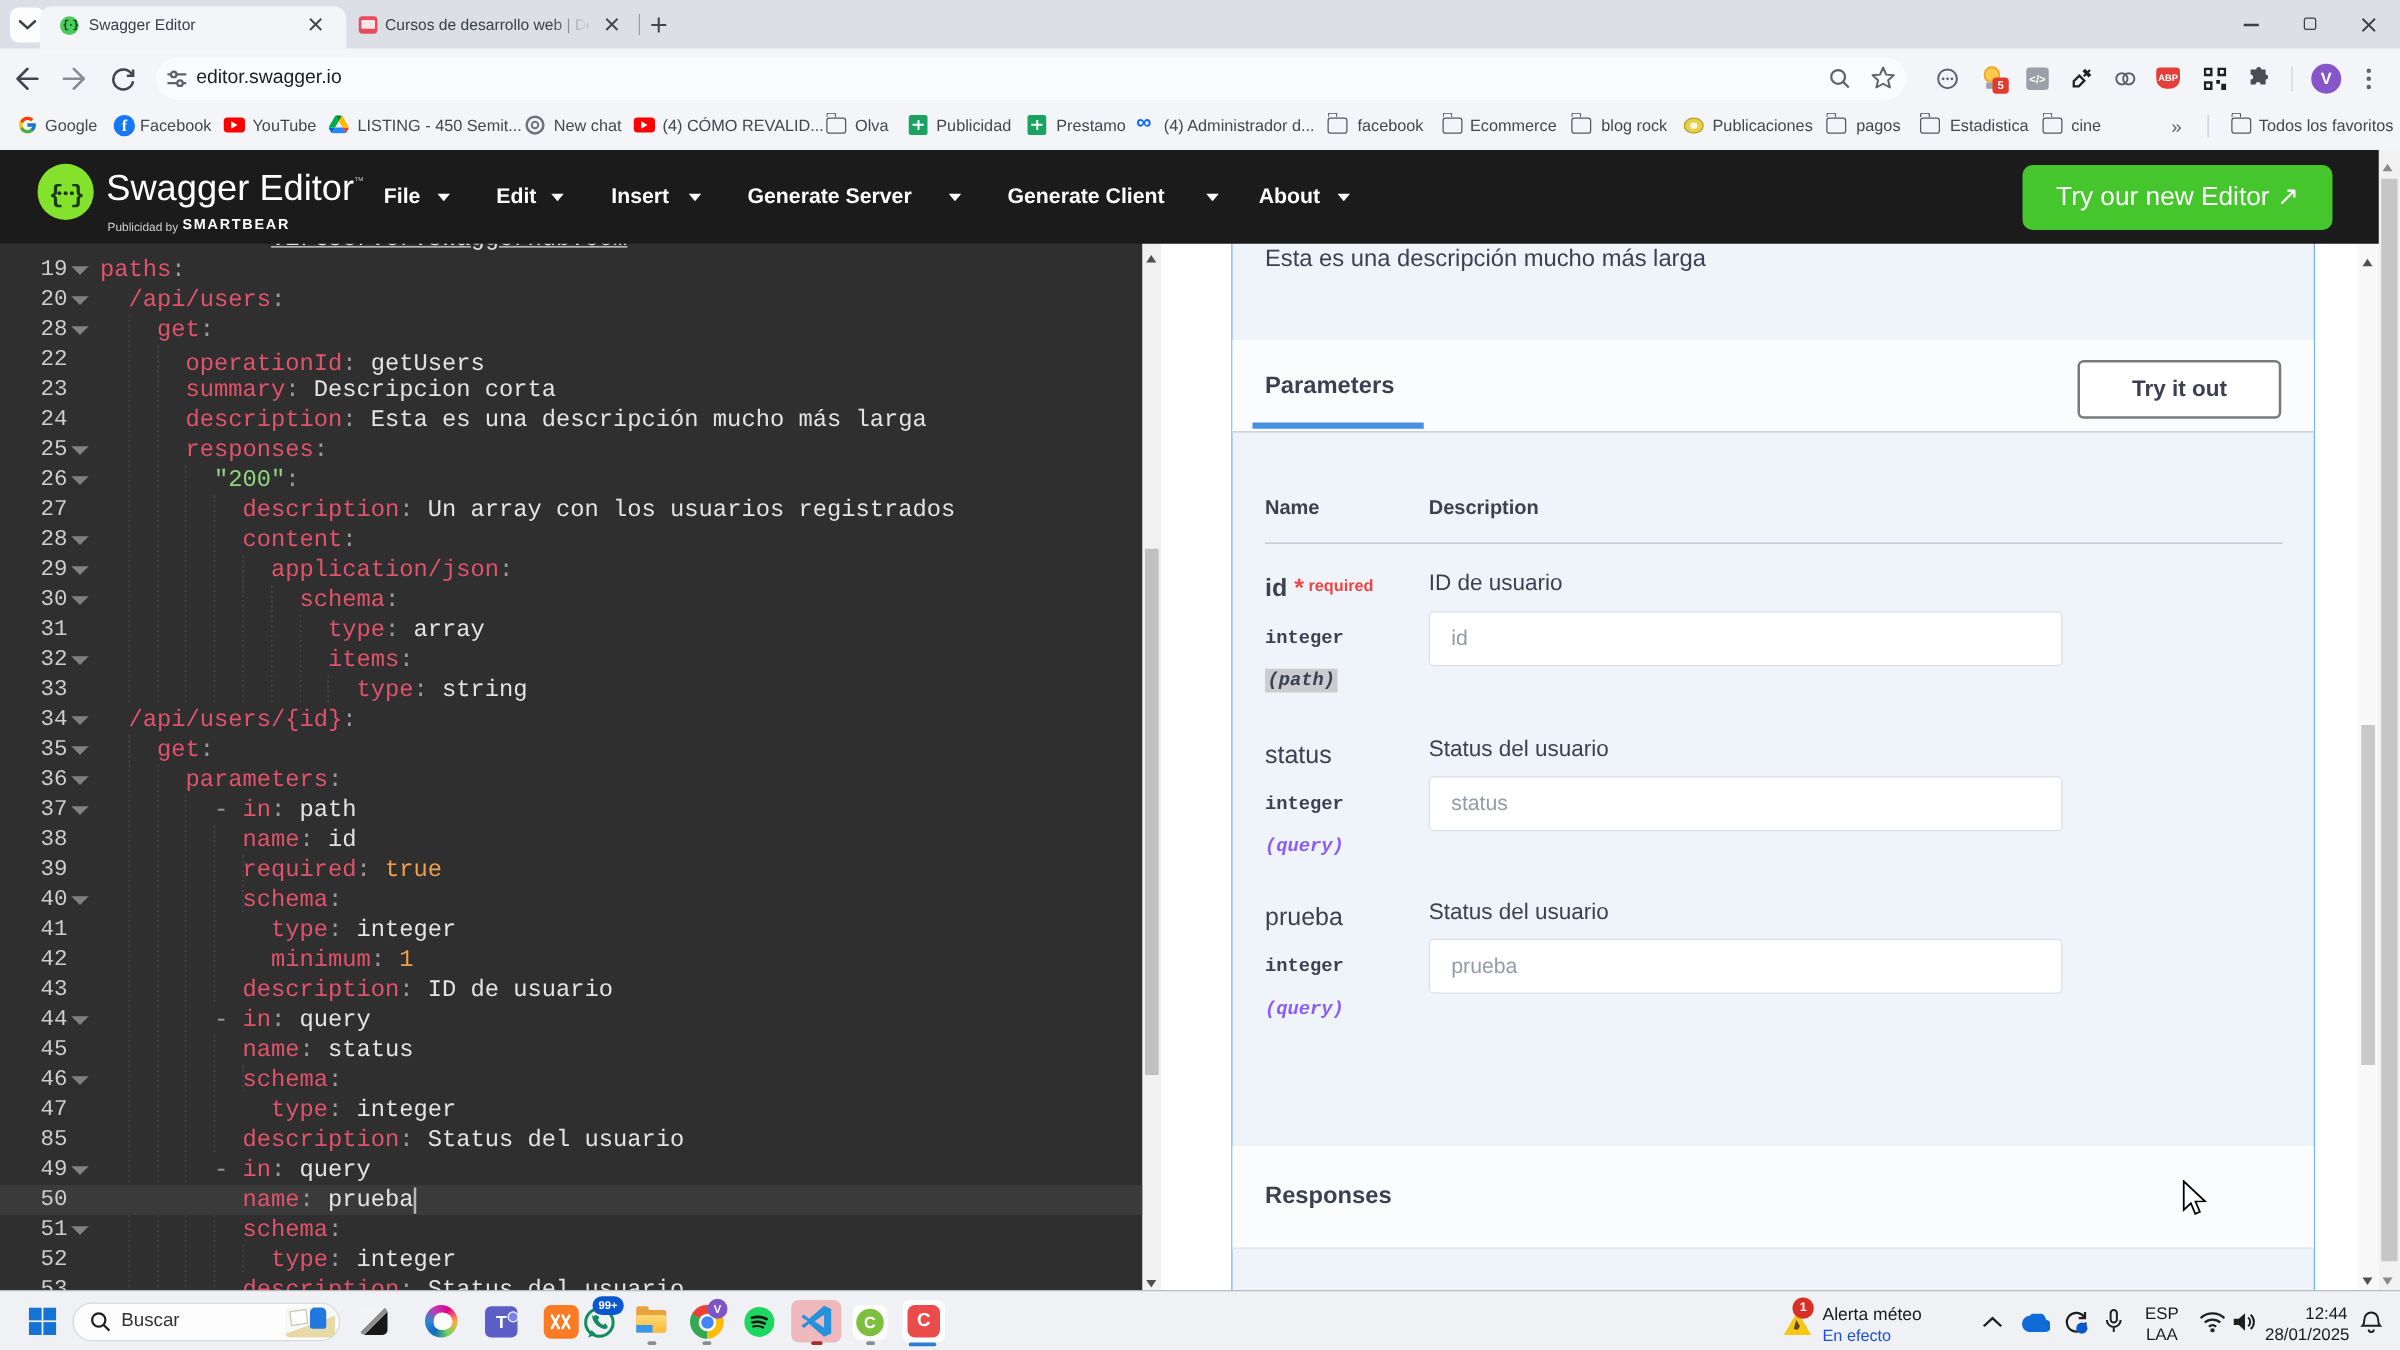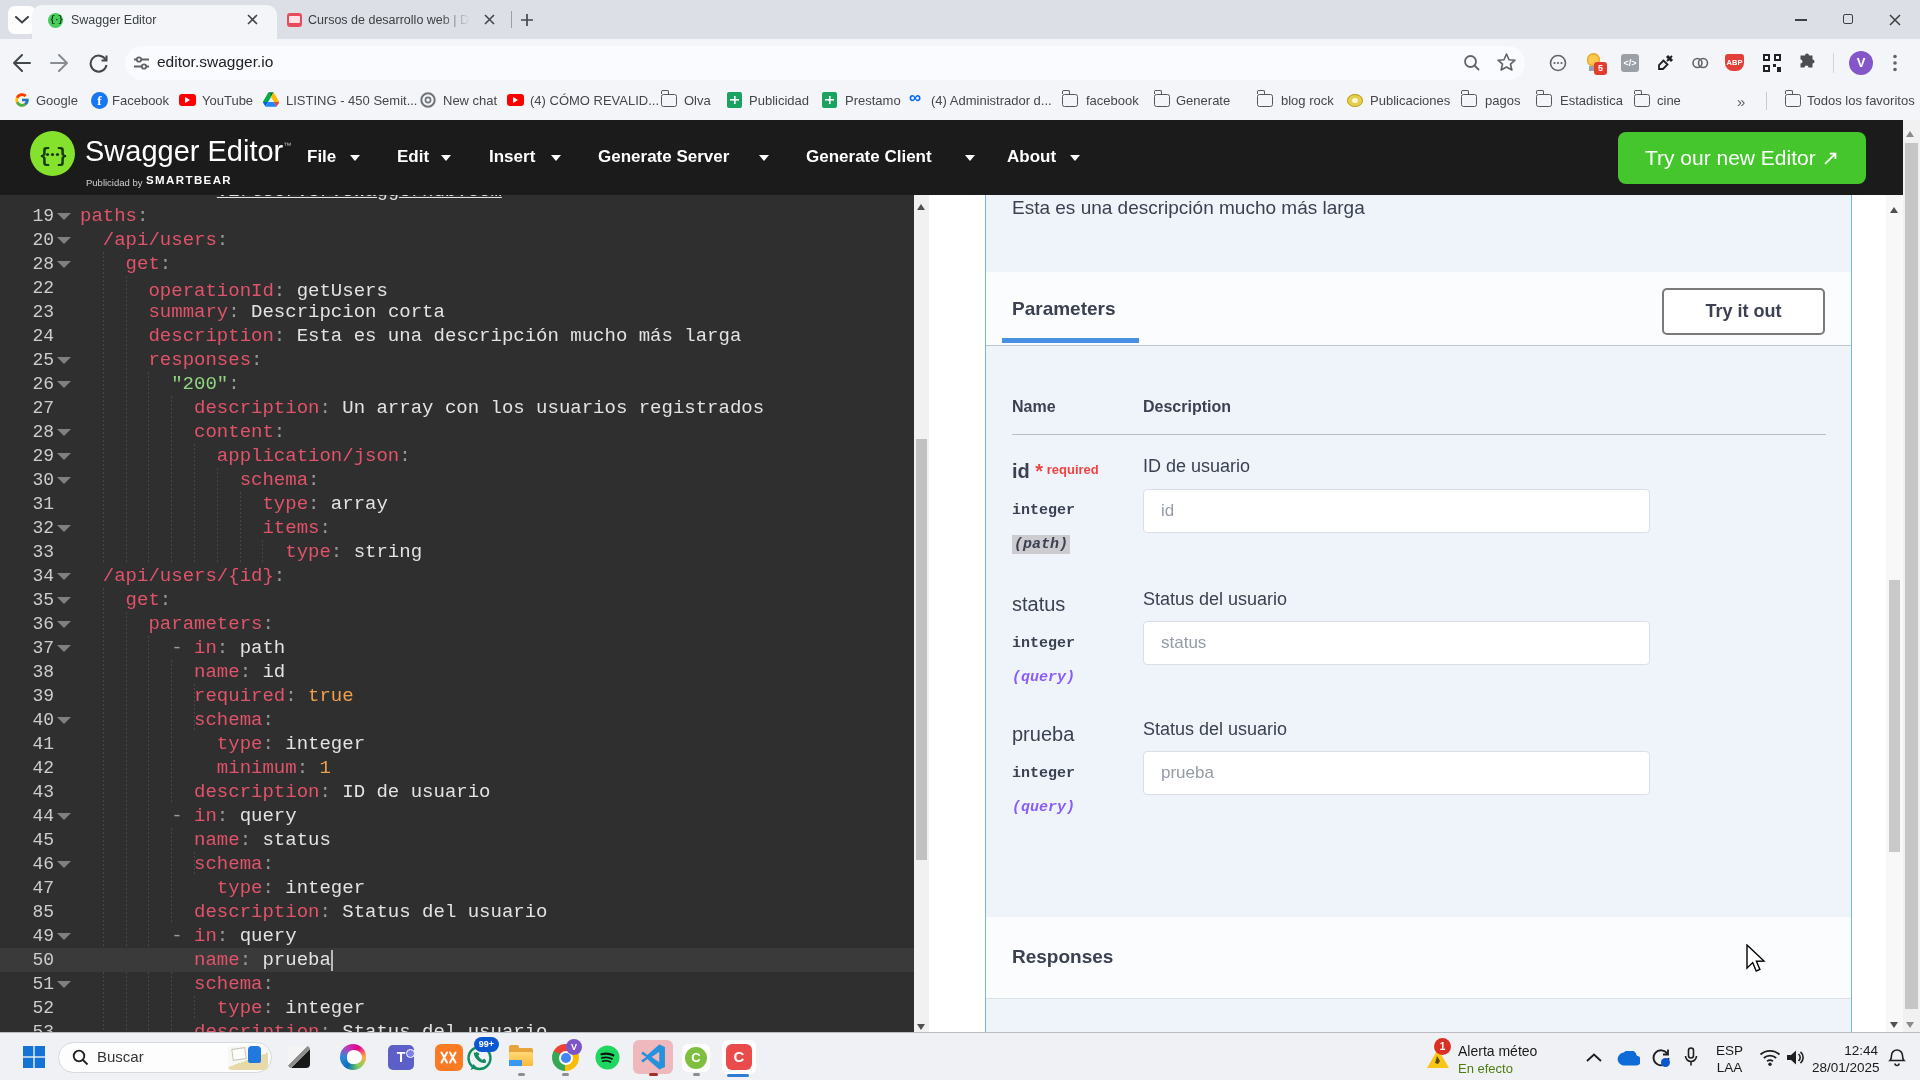--- a/index.html
+++ b/index.html
@@ -340,21 +340,21 @@
 <div class="bmi" style="left:730px;top:96px;width:9px;height:8px;background:linear-gradient(#fff,#fff) 0 3.2px/9px 1.6px no-repeat,linear-gradient(#fff,#fff) 3.6px 0/1.6px 8px no-repeat"></div>
 <div class="bm" style="left:749px">Publicidad</div>
 <div class="bmi" style="left:822px;width:15px;height:16px;border-radius:2px;background:#1aa260"></div>
 <div class="bmi" style="left:825px;top:96px;width:9px;height:8px;background:linear-gradient(#fff,#fff) 0 3.2px/9px 1.6px no-repeat,linear-gradient(#fff,#fff) 3.6px 0/1.6px 8px no-repeat"></div>
 <div class="bm" style="left:845px">Prestamo</div>
 <div class="bmi" style="left:909px;top:90px;color:#0866ff;font-size:17px;font-weight:bold;line-height:16px">∞</div>
 <div class="bm" style="left:931px">(4) Administrador d...</div>
 <div class="fol" style="left:1062px"></div>
 <div class="bm" style="left:1086px">facebook</div>
 <div class="fol" style="left:1154px"></div>
-<div class="bm" style="left:1176px">Generate</div>
+<div class="bm" style="left:1176px">Ecommerce</div>
 <div class="fol" style="left:1257px"></div>
 <div class="bm" style="left:1281px">blog rock</div>
 <div class="bmi" style="left:1347px;width:16px;height:13px;top:94px;border-radius:50%;background:#e7cf4a;box-shadow:0 0 0 1px #b89f2e inset"></div>
 <div class="bmi" style="left:1352px;top:98px;width:6px;height:5px;border-radius:50%;background:#fdf6e0"></div>
 <div class="bm" style="left:1370px">Publicaciones</div>
 <div class="fol" style="left:1461px"></div>
 <div class="bm" style="left:1485px">pagos</div>
 <div class="fol" style="left:1536px"></div>
 <div class="bm" style="left:1560px">Estadistica</div>
 <div class="fol" style="left:1634px"></div>
@@ -424,21 +424,21 @@
 <div class="a" style="left:727px;top:1074px;width:22px;height:3px;border-radius:2px;background:#2d7dd2"></div>
 <div class="dash" style="left:518px"></div>
 <div class="dash" style="left:562px"></div>
 <div class="dash" style="left:693px"></div>
 <svg class="a" style="left:1426px;top:1048px" width="24" height="21" viewBox="0 0 24 21">
     <path d="M12 1 L23 20 L1 20 Z" fill="#f8c617"></path>
     <path d="M11 8 l3 5 -2 3 -3-1 Z" fill="#5b4a10"></path>
   </svg>
 <div class="a" style="left:1434px;top:1038px;width:17px;height:17px;border-radius:50%;background:#d93025;color:#fff;font-size:10px;font-weight:bold;text-align:center;line-height:17px">1</div>
 <div class="a" style="left:1458px;top:1043px;font-size:14px;color:#1a1a1a">Alerta méteo</div>
-<div class="a" style="left:1458px;top:1061px;font-size:13px;color:#4d7c0f">En efecto</div>
+<div class="a" style="left:1458px;top:1061px;font-size:13px;color:#1d4ed8">En efecto</div>
 <svg class="a" style="left:1586px;top:1053px" width="16" height="9">
     <path d="M1 8 L8 1.5 L15 8" fill="none" stroke="#1f1f1f" stroke-width="1.9"></path>
   </svg>
 <svg class="a" style="left:1616px;top:1051px" width="24" height="15">
     <path d="M7 14.5 a6.5 6.5 0 0 1 .9-12.9 a7.4 7.4 0 0 1 13 3.2 a4.9 4.9 0 0 1-1.5 9.7 Z" fill="#0f6bd7"></path>
   </svg>
 <svg class="a" style="left:1651px;top:1048px" width="20" height="20" viewBox="0 0 20 20">
     <path d="M16.5 6 A7.5 7.5 0 1 0 17.5 10" fill="none" stroke="#1f1f1f" stroke-width="1.8"></path>
     <path d="M17 1.5 L17 6.5 L12 6.5" fill="none" stroke="#1f1f1f" stroke-width="1.8"></path>
   </svg>

